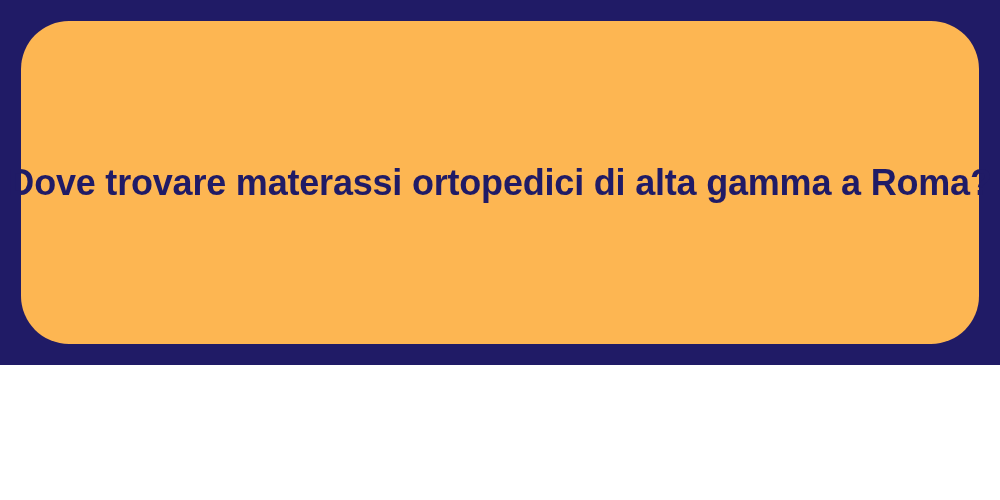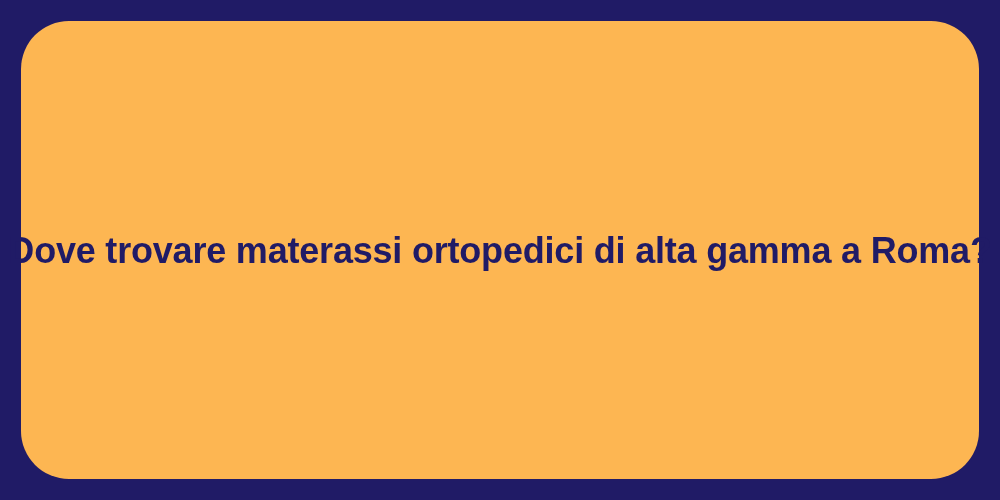--- a/index.html
+++ b/index.html
@@ -14,21 +14,21 @@
     overflow: hidden;
     font-family: "Liberation Sans", sans-serif;
     background: #ffffff;
   }
 
   
   .banner {
     position: relative;
     box-sizing: border-box;
     width: 1000px;
-    height: 500px;
+    height: 365px;
     background: #201b66;
     padding: 21px;
   }
 
   
   .card {
     box-sizing: border-box;
     width: 100%;
     height: 100%;
     background: #fdb652;

